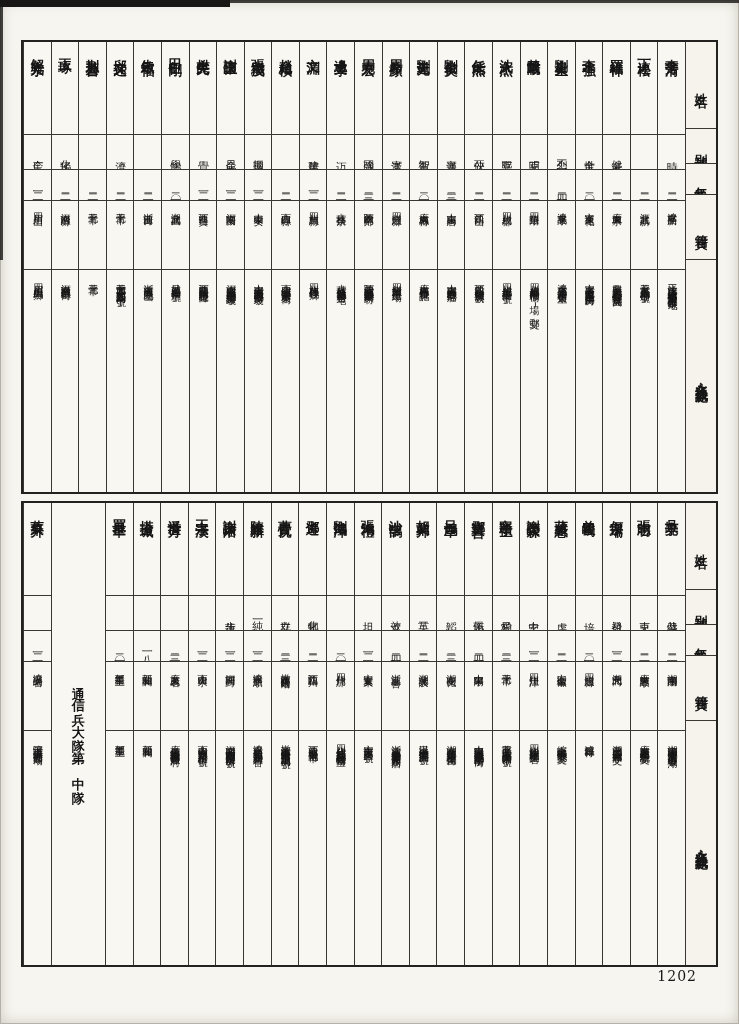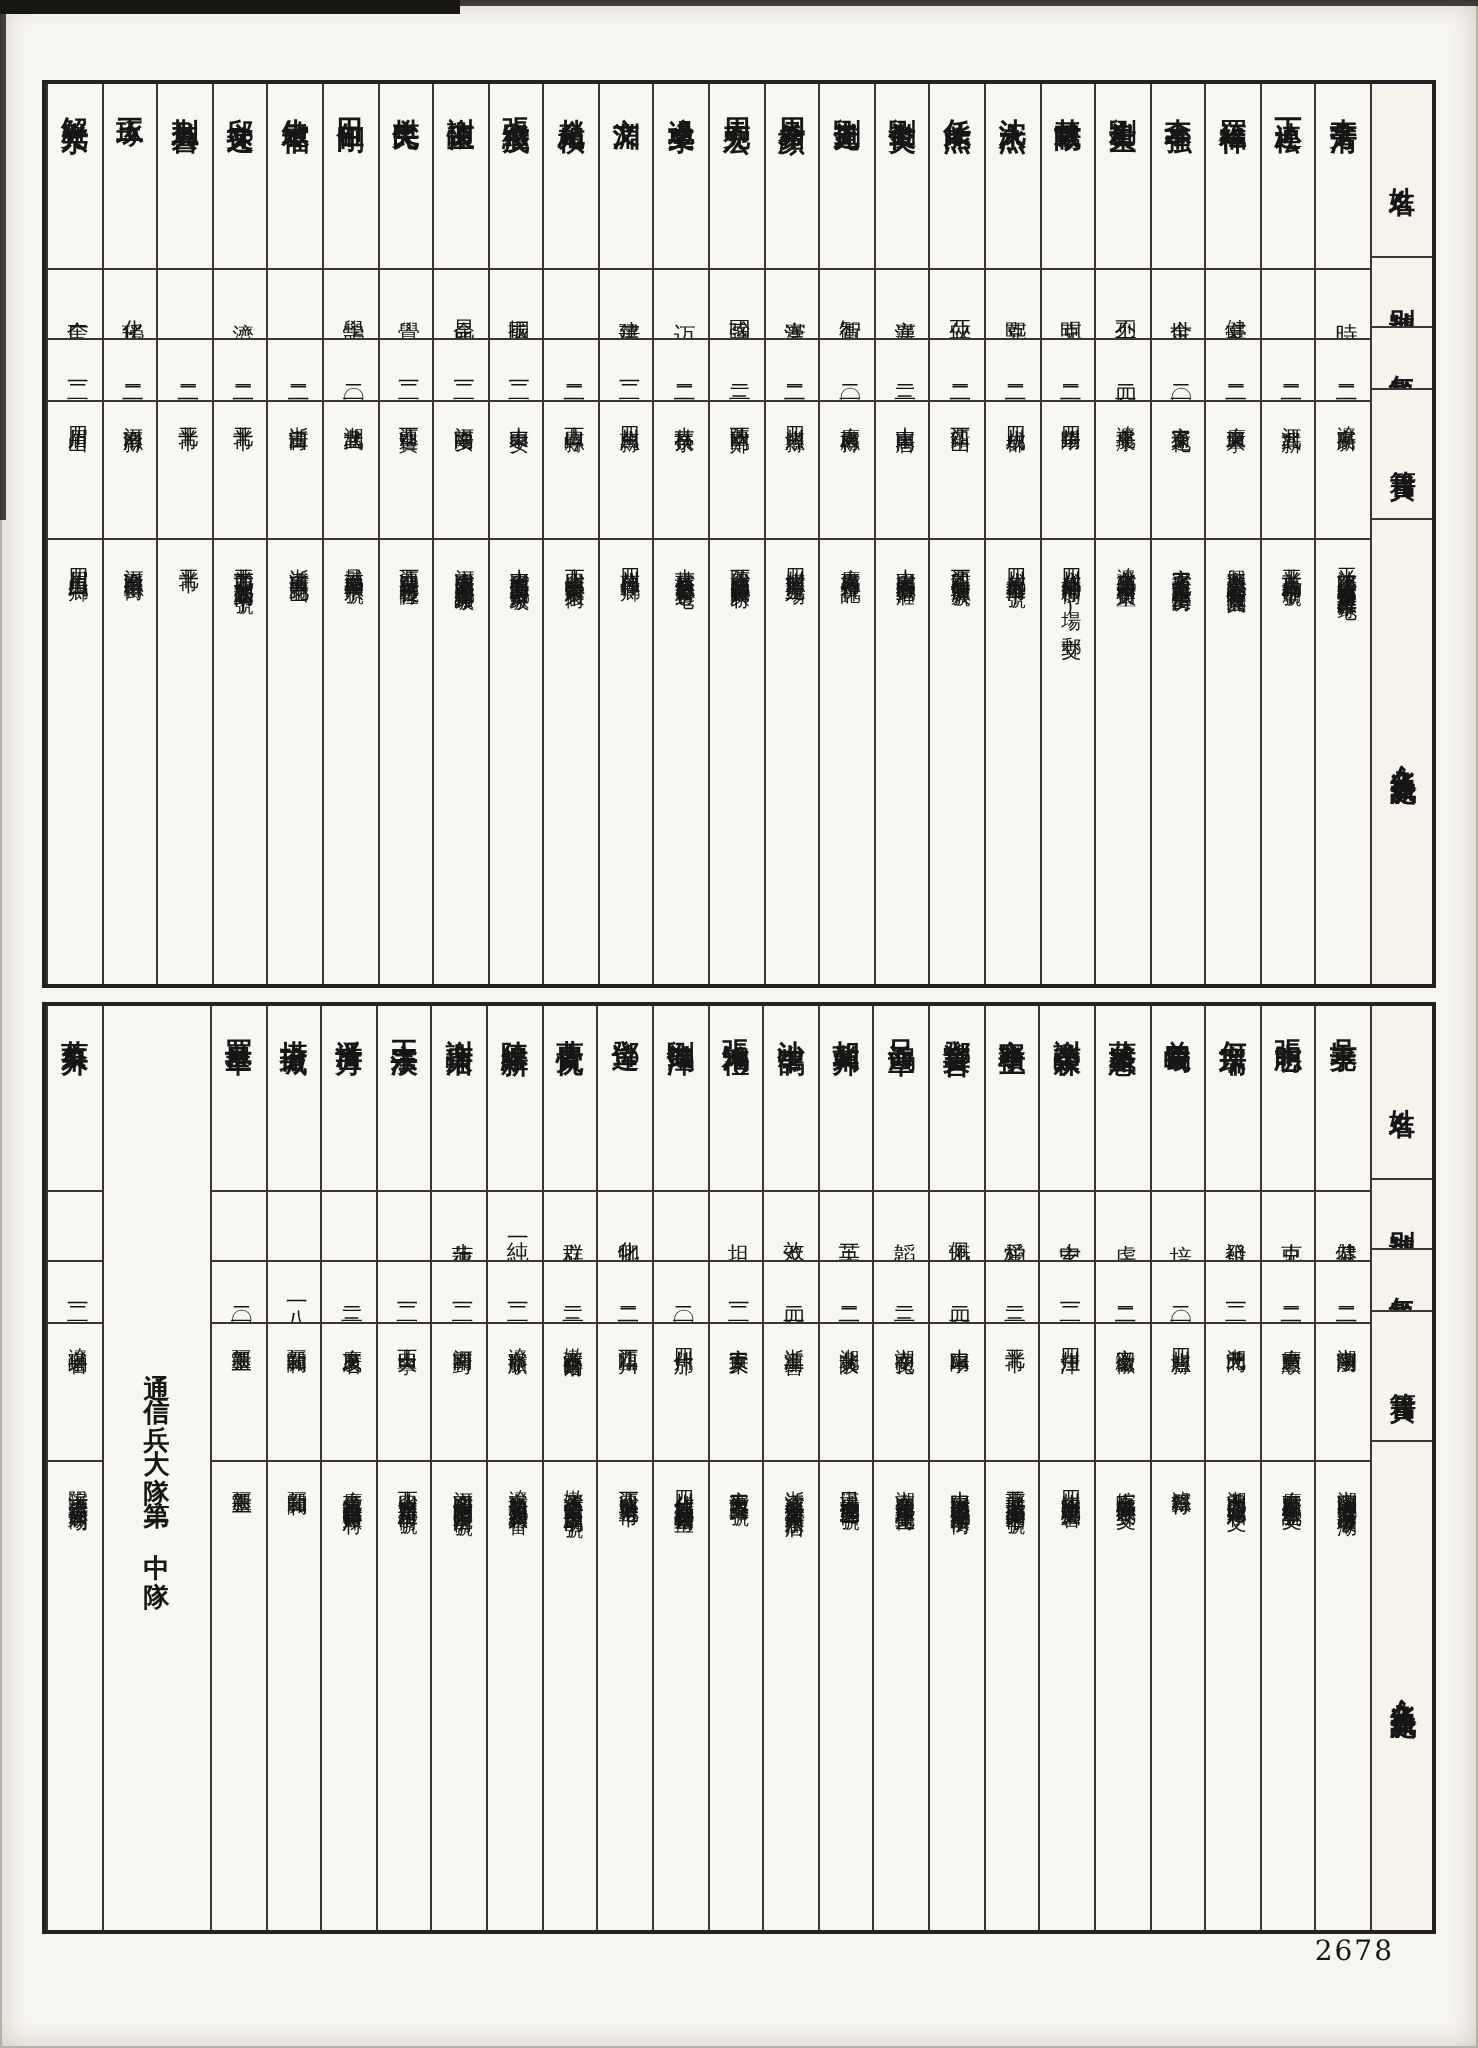--- a/index.html
+++ b/index.html
@@ -891,14 +891,14 @@
         </div>
         <div class="cell cell-native">
           <span class="vtext">遼寧岫岩</span>
         </div>
         <div class="cell cell-address">
           <span class="vtext">瀋陽市皇寺大街公和商場</span>
         </div>
       </div>
     </div>
 
-  <div class="page-number">2678</div>
+  <div class="page-number">1202</div>
 </div>
 
 </body></html>

